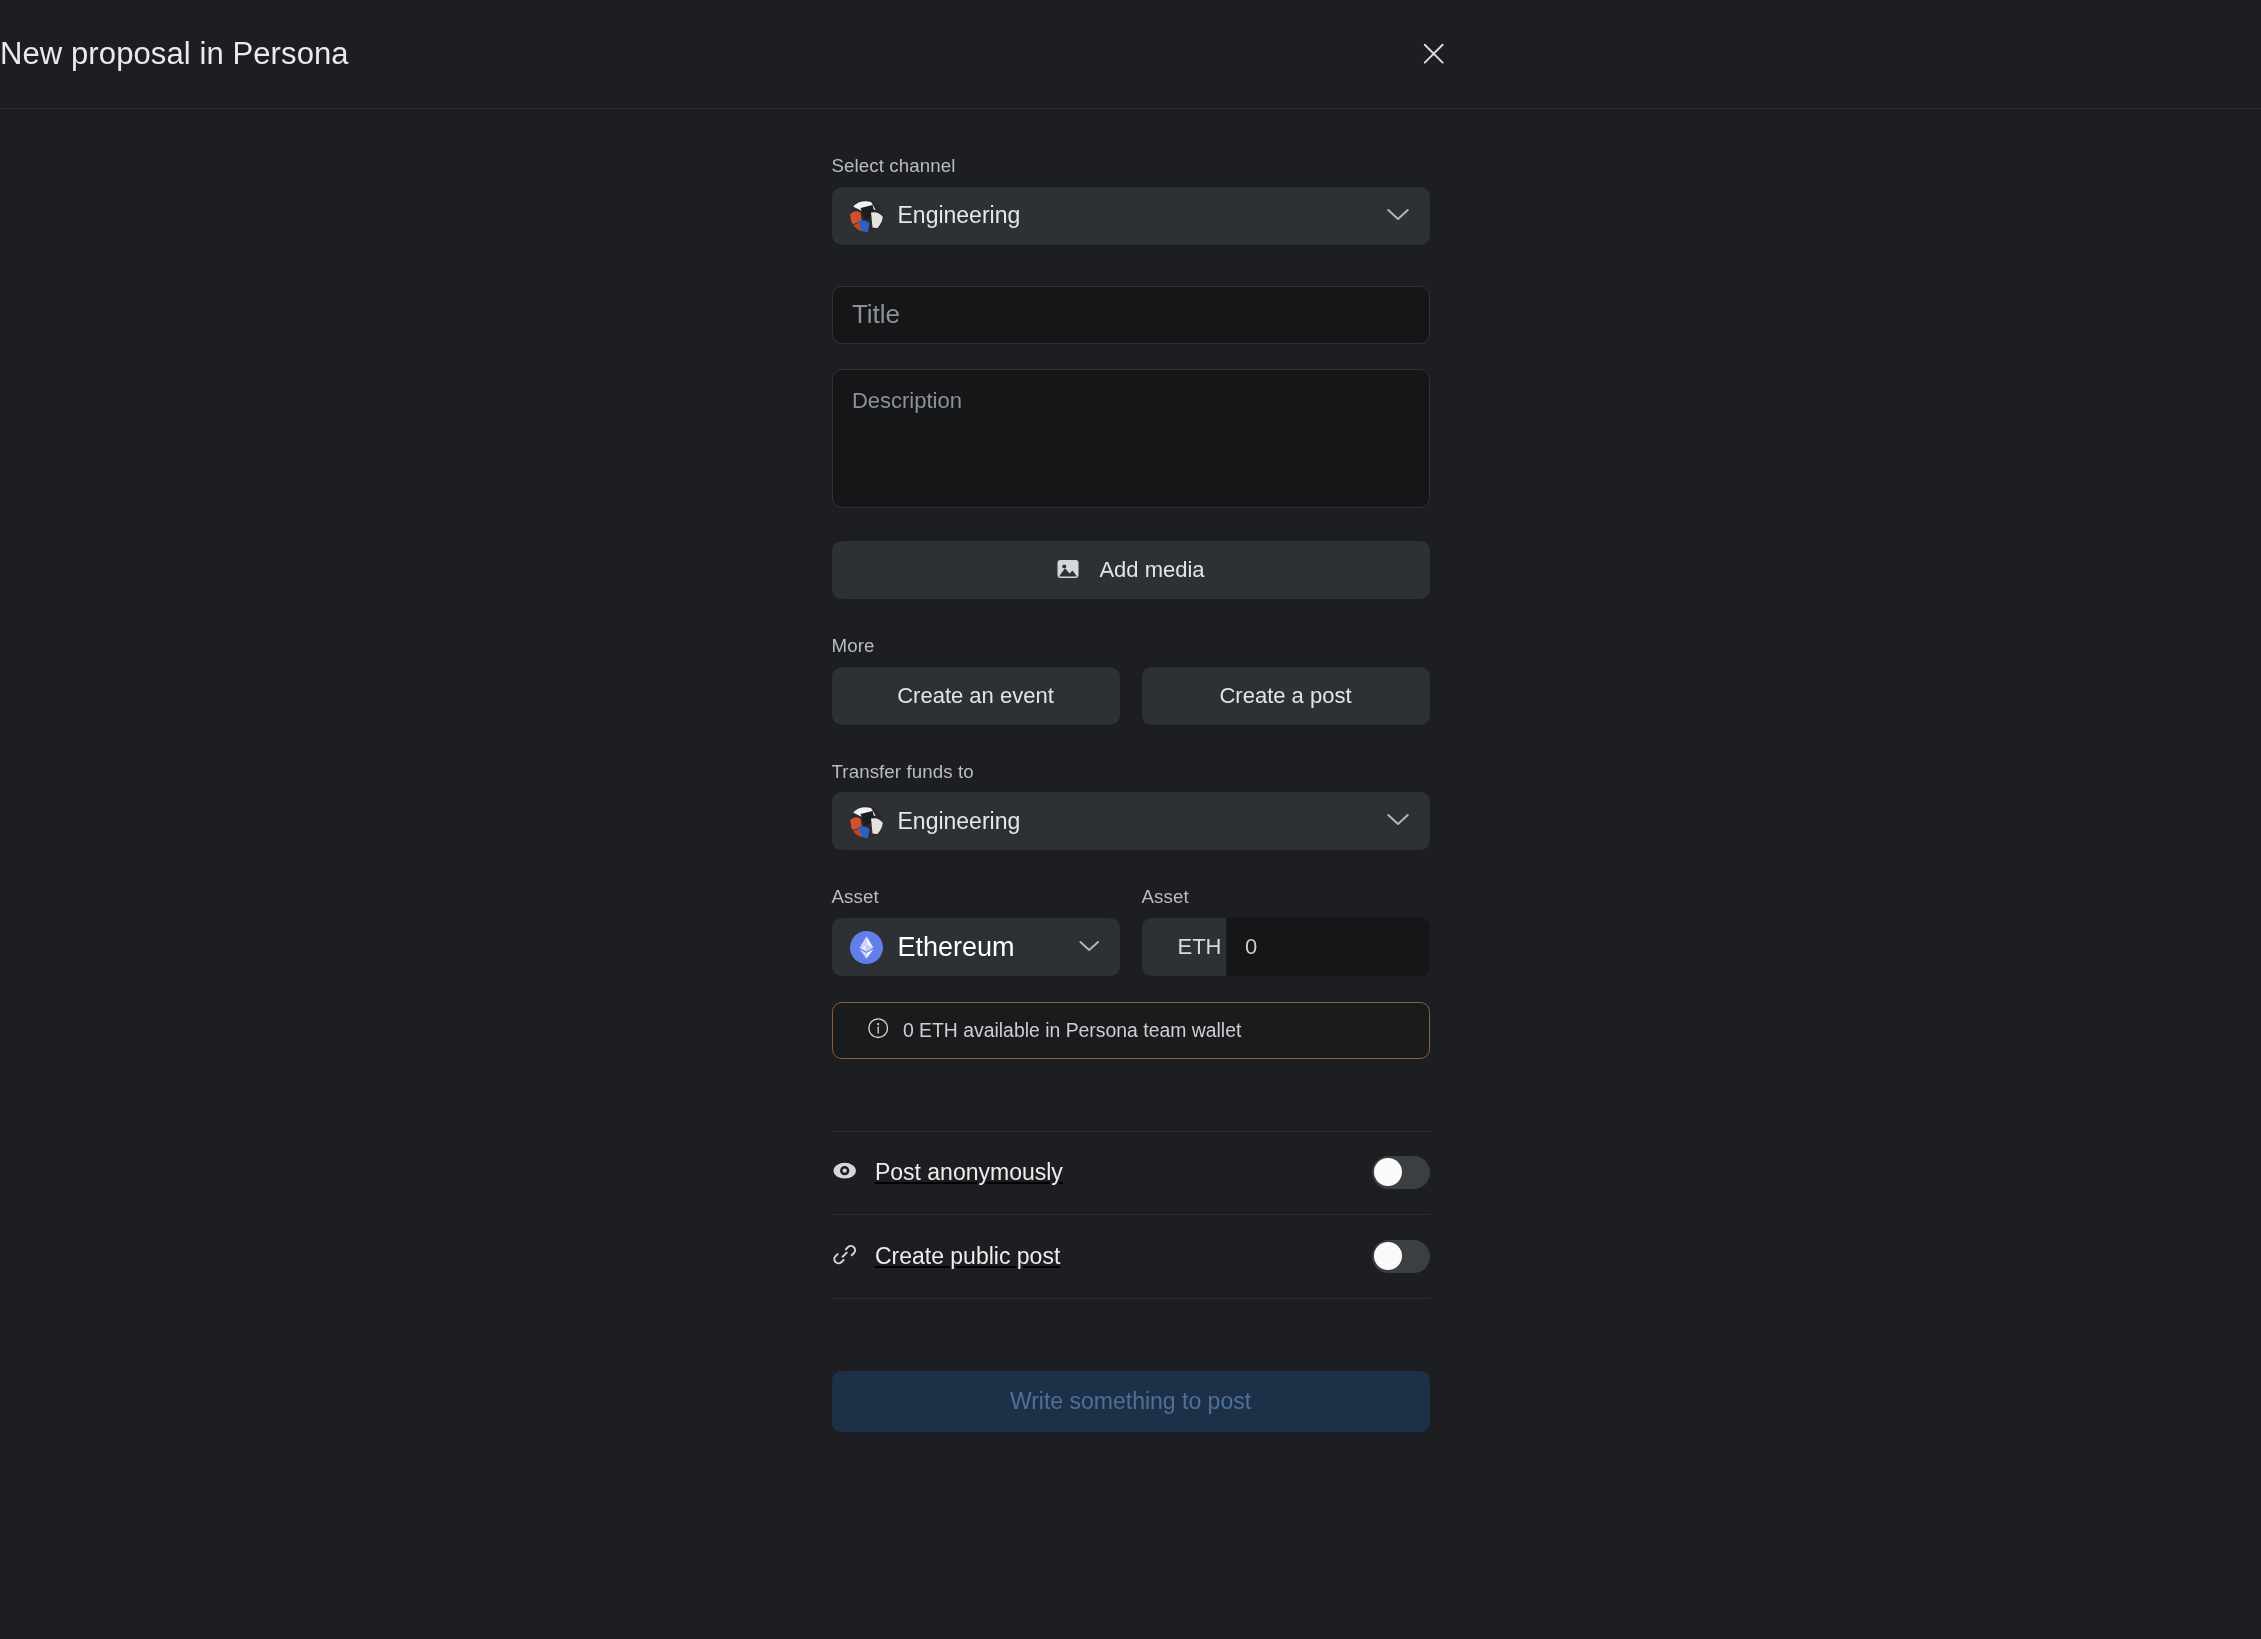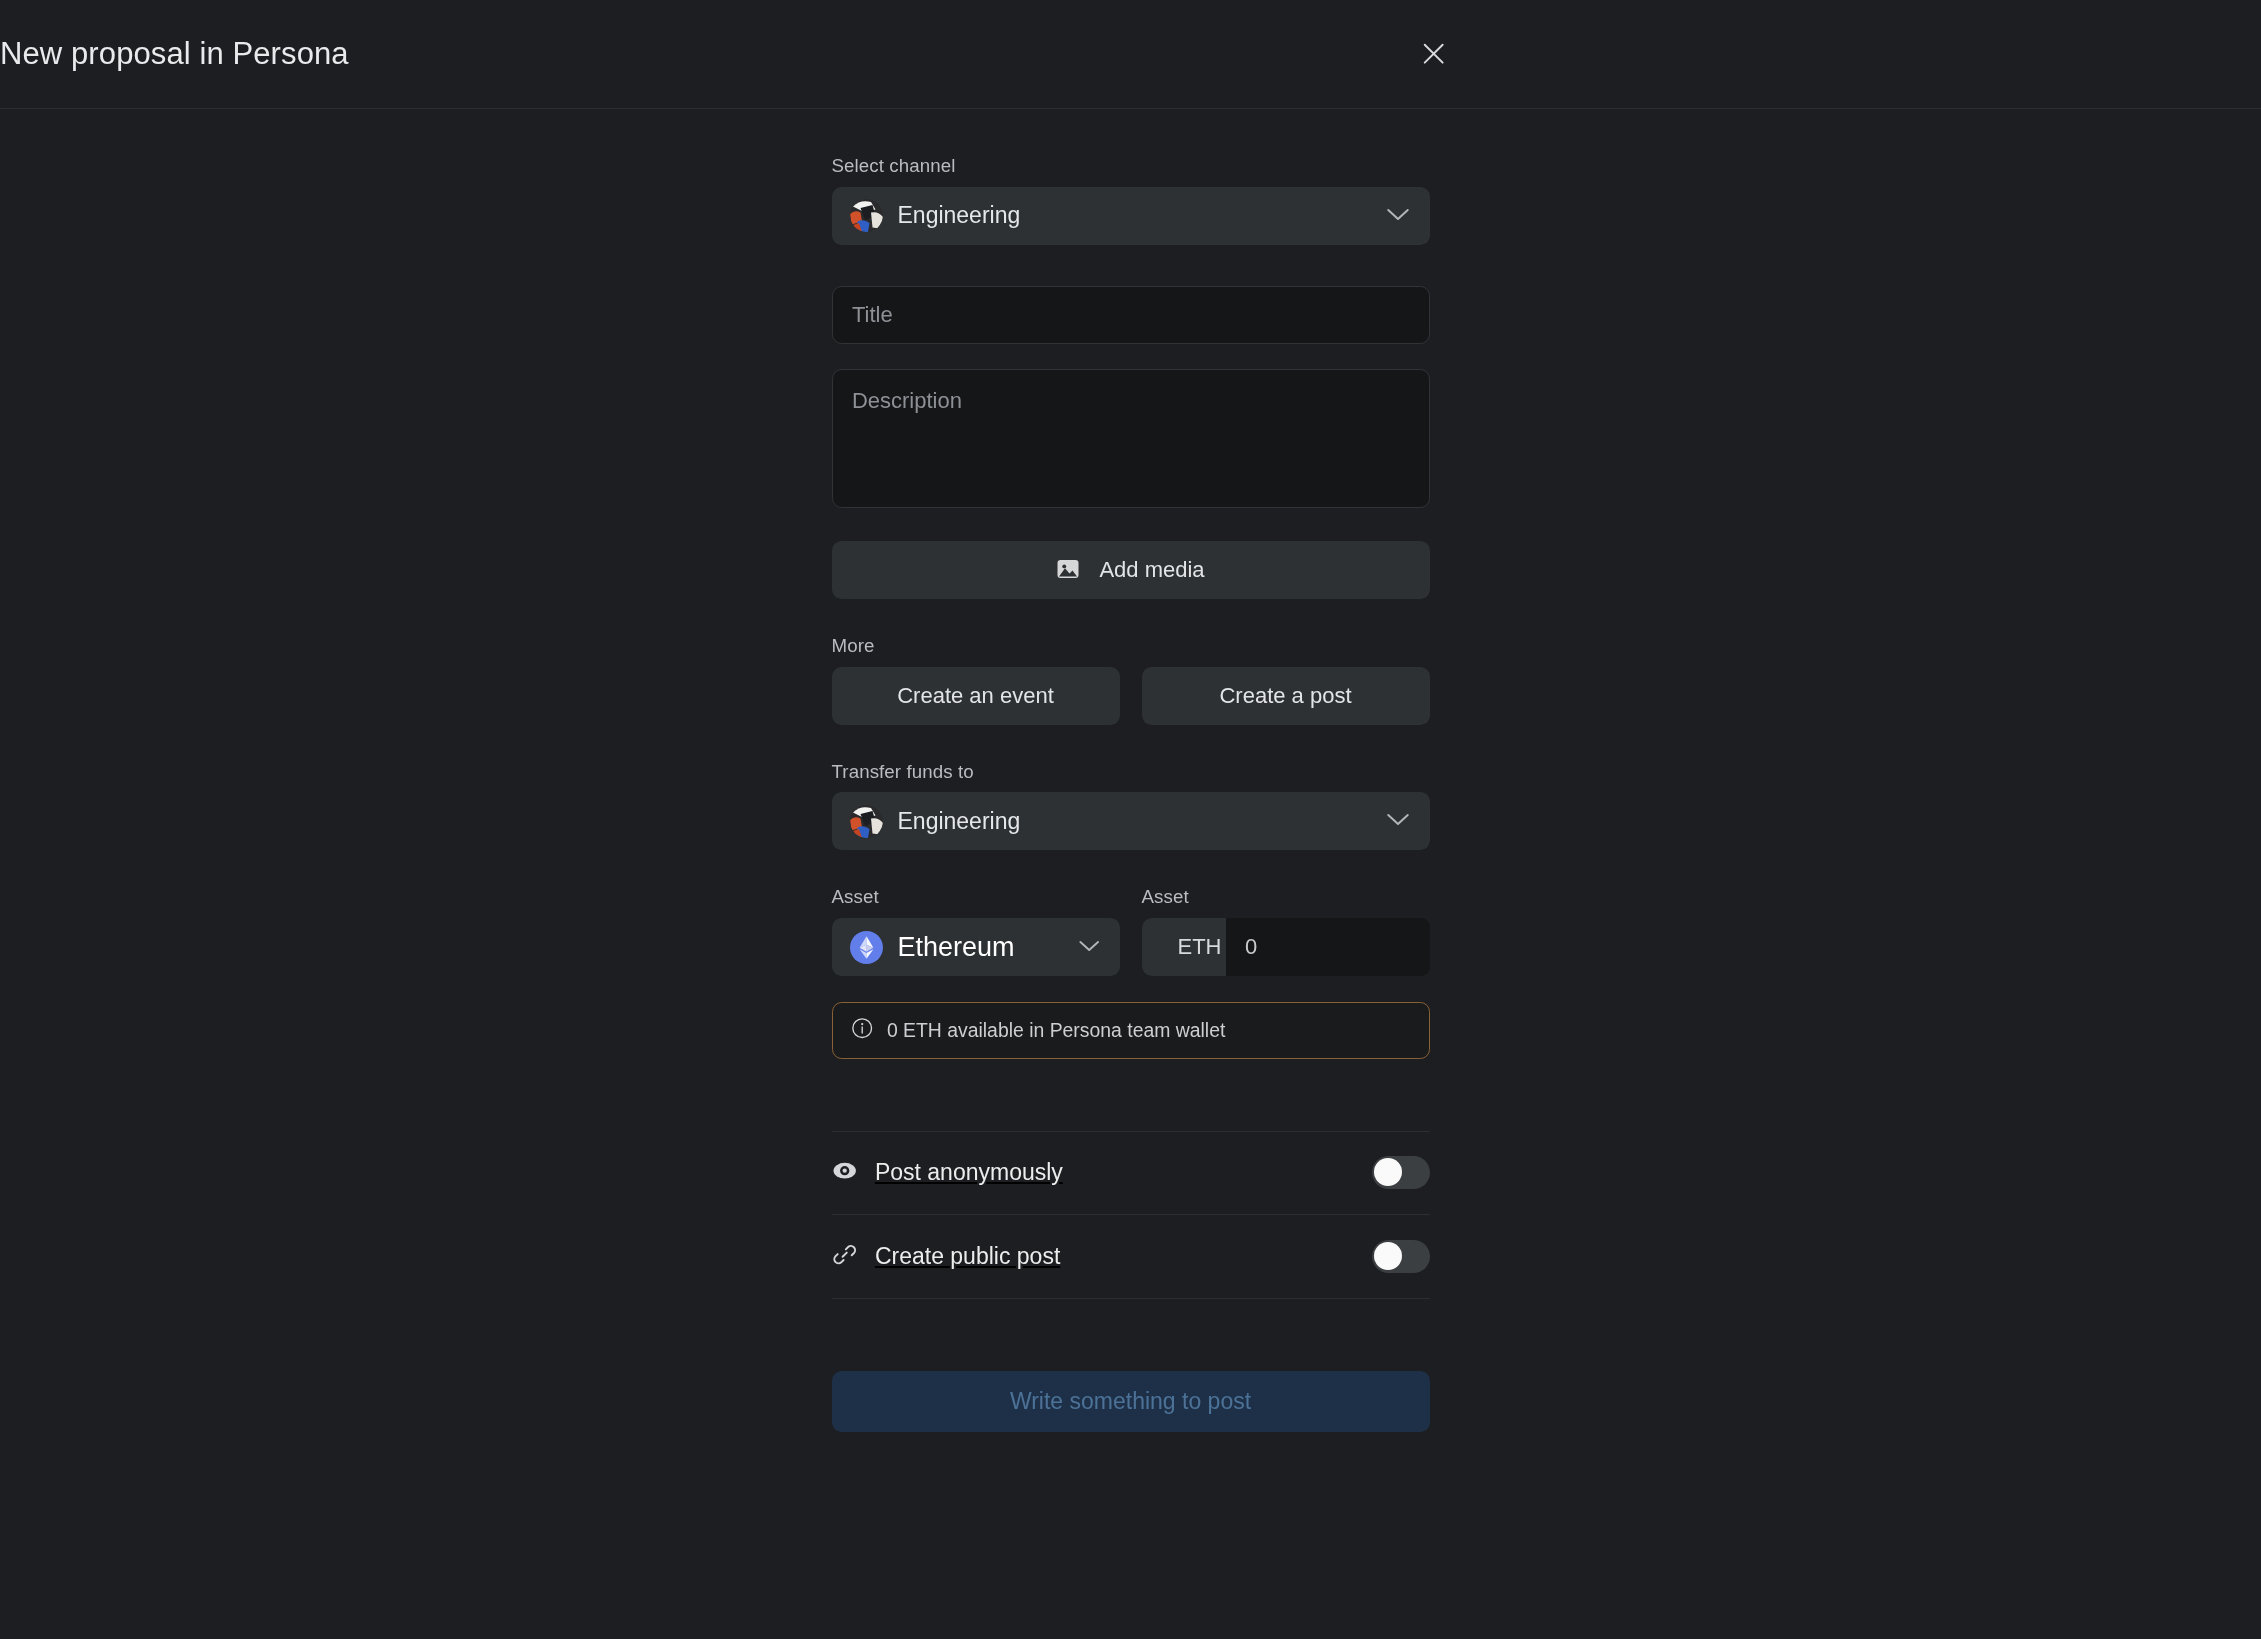--- a/index.html
+++ b/index.html
@@ -84,21 +84,21 @@
   .chevron { flex-shrink: 0; display: block; }
 
   
   .text-input {
     width: 100%;
     height: 58px;
     background: #141618;
     border: 0.7px solid #313437;
     border-radius: 9.7px;
     padding: 0 19.4px;
-    font-size: 22px;
+    font-size: 26px;
     font-family: "Liberation Sans", sans-serif;
     color: #e6e7e9;
     outline: none;
   }
   .text-input::placeholder { color: #8d9095; }
 
   .text-area {
     width: 100%;
     height: 139px;
     background: #141618;
@@ -201,21 +201,21 @@
   
   .info-box {
     width: 100%;
     height: 57px;
     border: 0.7px solid #8a6136;
     border-radius: 9.7px;
     background: #1a1b1d;
     display: flex;
     align-items: center;
     gap: 14px;
-    padding: 0 18px;
+    padding: 0 34px;
   }
   .info-text { font-size: 19.4px; color: #cdcfd2; }
 
   
   .toggle-row {
     height: 84px;
     display: flex;
     align-items: center;
     gap: 18px;
     border-bottom: 0.7px solid #2c2f32;

